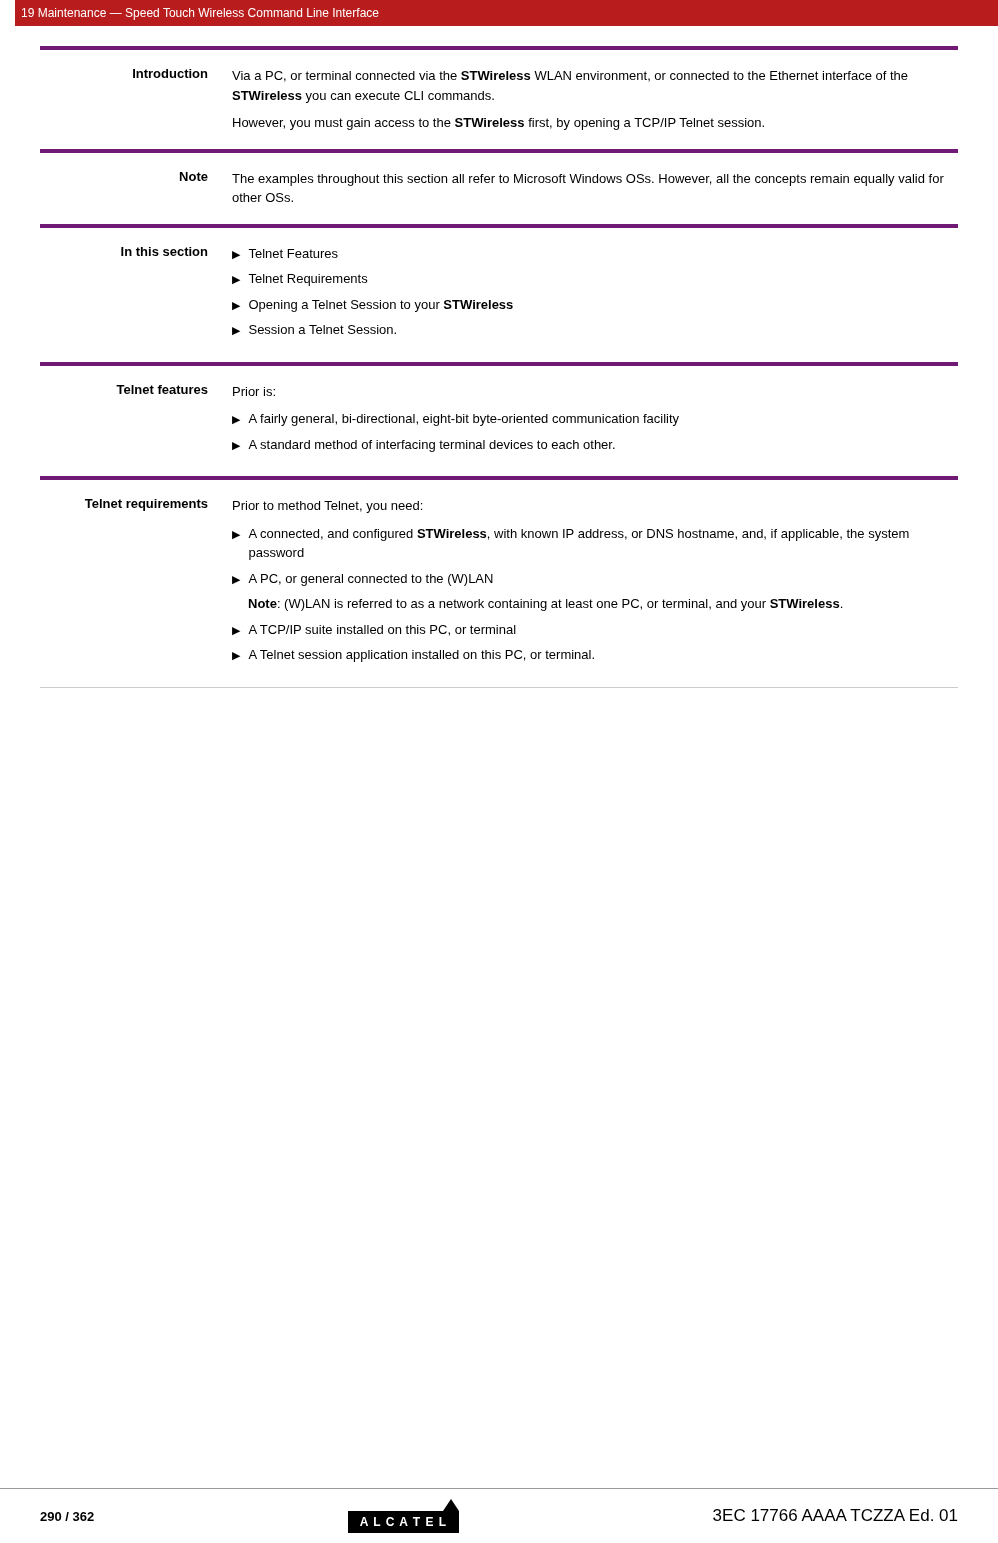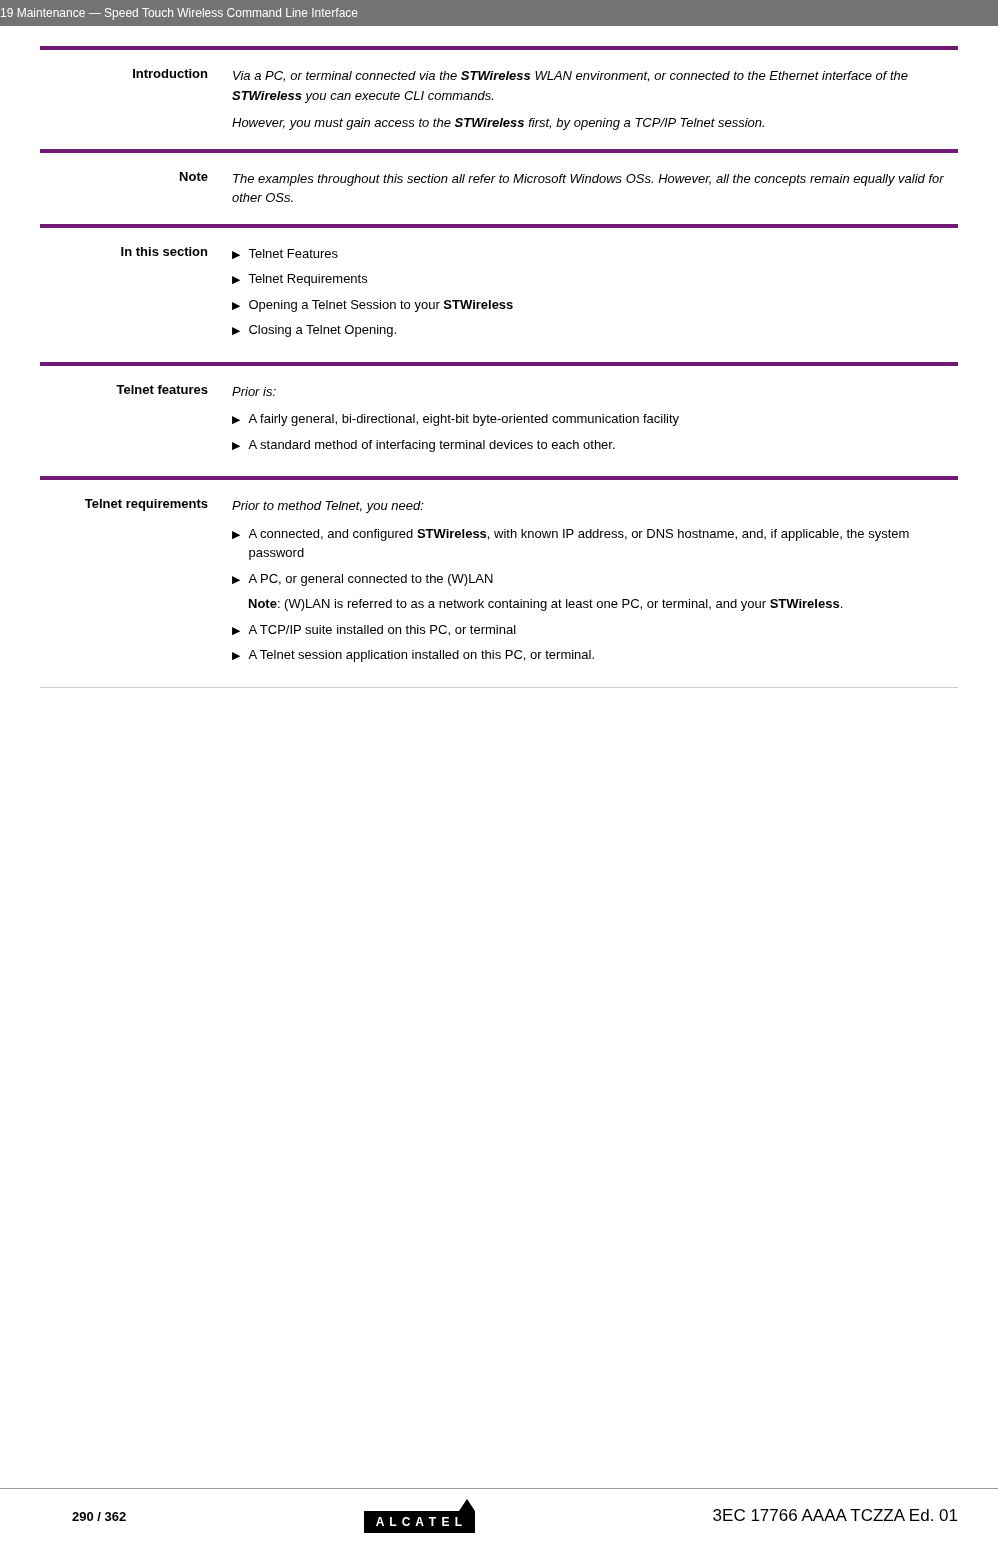--- a/index.html
+++ b/index.html
@@ -11,25 +11,26 @@
     body {
       font-family: Arial, Helvetica, sans-serif;
       font-size: 13px;
       background: #ffffff;
       color: #000000;
       width: 998px;
       min-height: 1543px;
     }
 
     .page-header {
-      background: #737373;
+      background: #b91c1c;
       color: #ffffff;
-      padding: 6px 0;
+      padding: 6px 6px;
       font-size: 12px;
       font-weight: normal;
+      margin-left: 15px;
     }
 
     .page-content {
       padding: 20px 40px 60px 40px;
     }
 
     .section-title {
       font-size: 22px;
       font-weight: bold;
       margin-bottom: 20px;
@@ -59,21 +60,20 @@
       white-space: nowrap;
     }
 
     .content-cell {
       font-size: 13px;
       line-height: 1.5;
     }
 
     .content-cell p {
       margin-bottom: 8px;
-      font-style: italic;
     }
 
     .content-cell p:last-child {
       margin-bottom: 0;
     }
 
     strong {
       font-weight: bold;
     }
 
@@ -106,21 +106,20 @@
       align-items: center;
       justify-content: space-between;
       padding: 10px 40px;
       border-top: 1px solid #999;
       background: #fff;
     }
 
     .footer-page-num {
       font-weight: bold;
       font-size: 13px;
-      margin-left: 32px;
     }
 
     .alcatel-logo {
       display: flex;
       align-items: center;
       background: #000;
       padding: 4px 12px;
       gap: 2px;
     }
 
@@ -182,21 +181,21 @@
               <li>
                 <span class="arrow">▶</span>
                 <span>Telnet Requirements</span>
               </li>
               <li>
                 <span class="arrow">▶</span>
                 <span>Opening a Telnet Session to your <strong>STWireless</strong></span>
               </li>
               <li>
                 <span class="arrow">▶</span>
-                <span>Closing a Telnet Opening.</span>
+                <span>Session a Telnet Session.</span>
               </li>
             </ul>
           </td>
         </tr>
         <tr>
           <td class="label-cell">Telnet features</td>
           <td class="content-cell">
             <p>Prior is:</p>
             <ul class="bullet-list">
               <li>

